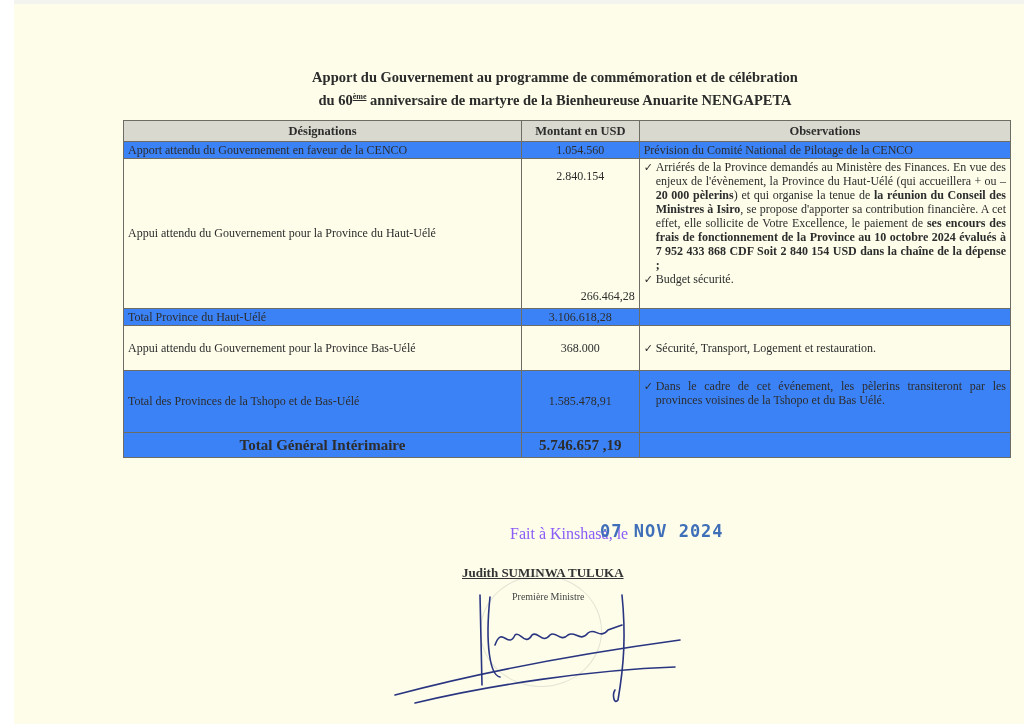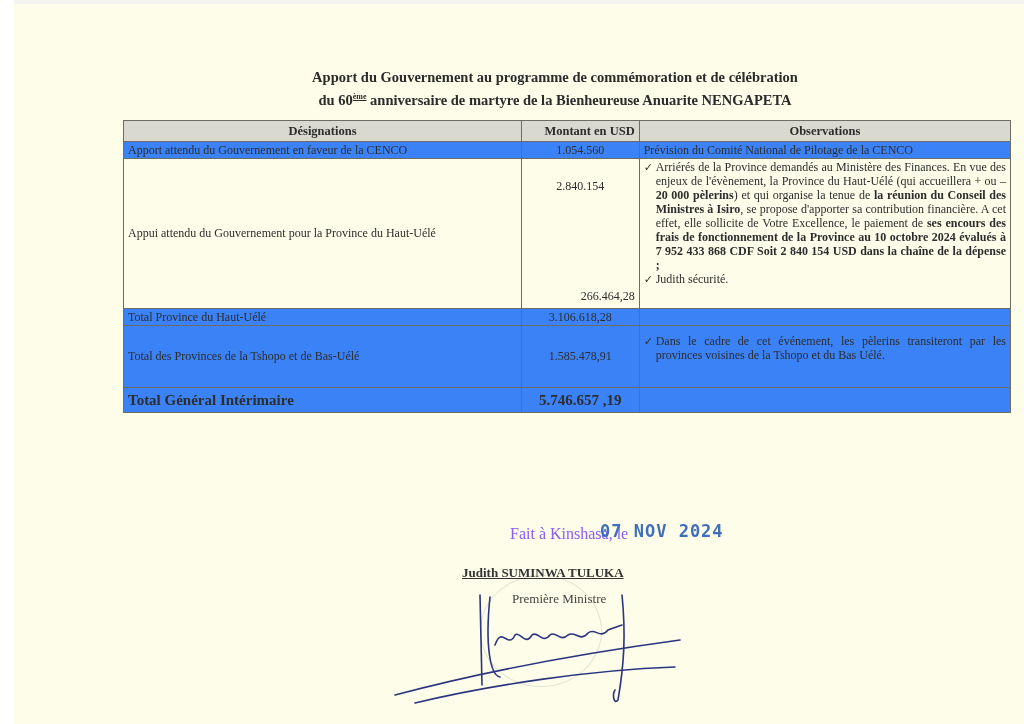--- a/index.html
+++ b/index.html
@@ -37,79 +37,88 @@
   .c1 { width: 398px; }
   .c2 { width: 110px; text-align: right; }
   .c3 { width: 370px; }
   .shade td { background: #3b82f6; }
   .num { text-align: center; }
   .obs-list { margin: 0; padding: 0; list-style: none; }
   .obs-list li { position: relative; padding-left: 12px; text-align: justify; line-height: 14px; }
   .check { position: absolute; left: 0; top: 0; font-size: 11px; }
   .bold { font-weight: bold; }
   .grand td { font-weight: bold; font-size: 15px; height: 24px; }
-  .grand .label { text-align: left; }
+  .grand .label { text-align: center; }
 
   .fait {
     position: absolute; left: 510px; top: 525px; font-size: 16px; color: #8b5cf6;
   }
   .stamp {
     position: absolute; left: 600px; top: 521px; font-family: "DejaVu Sans Mono", monospace;
     font-weight: bold; font-size: 17px; color: #3f6fb8; letter-spacing: 1px;
   }
   .signer {
     position: absolute; left: 462px; top: 565px; font-size: 13px; font-weight: bold;
     text-decoration: underline; color: #333;
   }
-  .role { position: absolute; left: 512px; top: 591px; font-size: 13px; color: #444; }
+  .role { position: absolute; left: 512px; top: 591px; font-size: 10px; color: #444; }
   .seal { position:absolute; left: 480px; top: 575px; width: 120px; height: 110px;
     border:1px solid rgba(150,150,150,0.25); border-radius: 50%; }
   .signature { position: absolute; left: 390px; top: 585px; width: 300px; height: 130px; }
 </style>
 </head>
 <body>
 
 <div class="top-strip"></div>
 <div class="left-strip"></div>
 <div class="page"></div>
 
 <div class="title">
   <div>Apport du Gouvernement au programme de commémoration et de célébration</div>
   <div><span>du 60</span><sup>ème</sup><span> anniversaire de martyre de la Bienheureuse Anuarite NENGAPETA</span></div>
 </div>
 
 <table class="main">
   <tbody>
       <tr>
     <th class="c1">Désignations</th>
-    <th class="c2" style="text-align:right">Montant en USD</th>
+    <th class="c2" style="text-align:center">Montant en USD</th>
     <th class="c3">Observations</th>
   </tr>
   <tr class="shade" style="height:17px">
     <td>Apport attendu du Gouvernement en faveur de la CENCO</td>
     <td class="num">1.054.560</td>
     <td>Prévision du Comité National de Pilotage de la CENCO</td>
   </tr>
   <tr style="height:150px">
     <td>Appui attendu du Gouvernement pour la Province du Haut-Uélé</td>
-    <td class="num" style="vertical-align:top;padding-top:20px;position:relative">
+    <td class="num" style="vertical-align:top;padding-top:10px;position:relative">
       <div>2.840.154</div>
       <div style="position:absolute;right:4px;bottom:4px">266.464,28</div>
     </td>
     <td style="vertical-align:top;padding-top:1px">
       <ul class="obs-list">
         <li><span class="check">✓</span><span>Arriérés de la Province demandés au Ministère des Finances. En vue des enjeux de l'évènement, la Province du Haut-Uélé (qui accueillera + ou – </span><span class="bold">20 000 pèlerins</span><span>) et qui organise la tenue de </span><span class="bold">la réunion du Conseil des Ministres à Isiro</span><span>, se propose d'apporter sa contribution financière. A cet effet, elle sollicite de Votre Excellence, le paiement de </span><span class="bold">ses encours des frais de fonctionnement de la Province au 10 octobre 2024 évalués à 7 952 433 868 CDF Soit 2 840 154 USD dans la chaîne de la dépense ;</span></li>
-        <li><span class="check">✓</span><span>Judith sécurité.</span></li>
+        <li><span class="check">✓</span><span>Budget sécurité.</span></li>
       </ul>
     </td>
   </tr>
   <tr class="shade" style="height:17px">
     <td>Total Province du Haut-Uélé</td>
     <td class="num">3.106.618,28</td>
     <td></td>
+  </tr>
+  <tr style="height:45px">
+    <td>Appui attendu du  Gouvernement pour la Province Bas-Uélé</td>
+    <td class="num">368.000</td>
+    <td>
+          <ul class="obs-list">
+            <li><span class="check">✓</span><span>Sécurité, Transport, Logement et restauration.</span></li>
+          </ul>
+        </td>
   </tr>
   <tr class="shade" style="height:62px">
     <td>Total des Provinces de la Tshopo et  de Bas-Uélé</td>
     <td class="num">1.585.478,91</td>
     <td style="vertical-align:top;padding-top:8px">
           <ul class="obs-list">
             <li><span class="check">✓</span><span>Dans le cadre de cet événement, les pèlerins transiteront par les provinces voisines de la Tshopo et du Bas Uélé.</span></li>
           </ul>
         </td>
   </tr>

